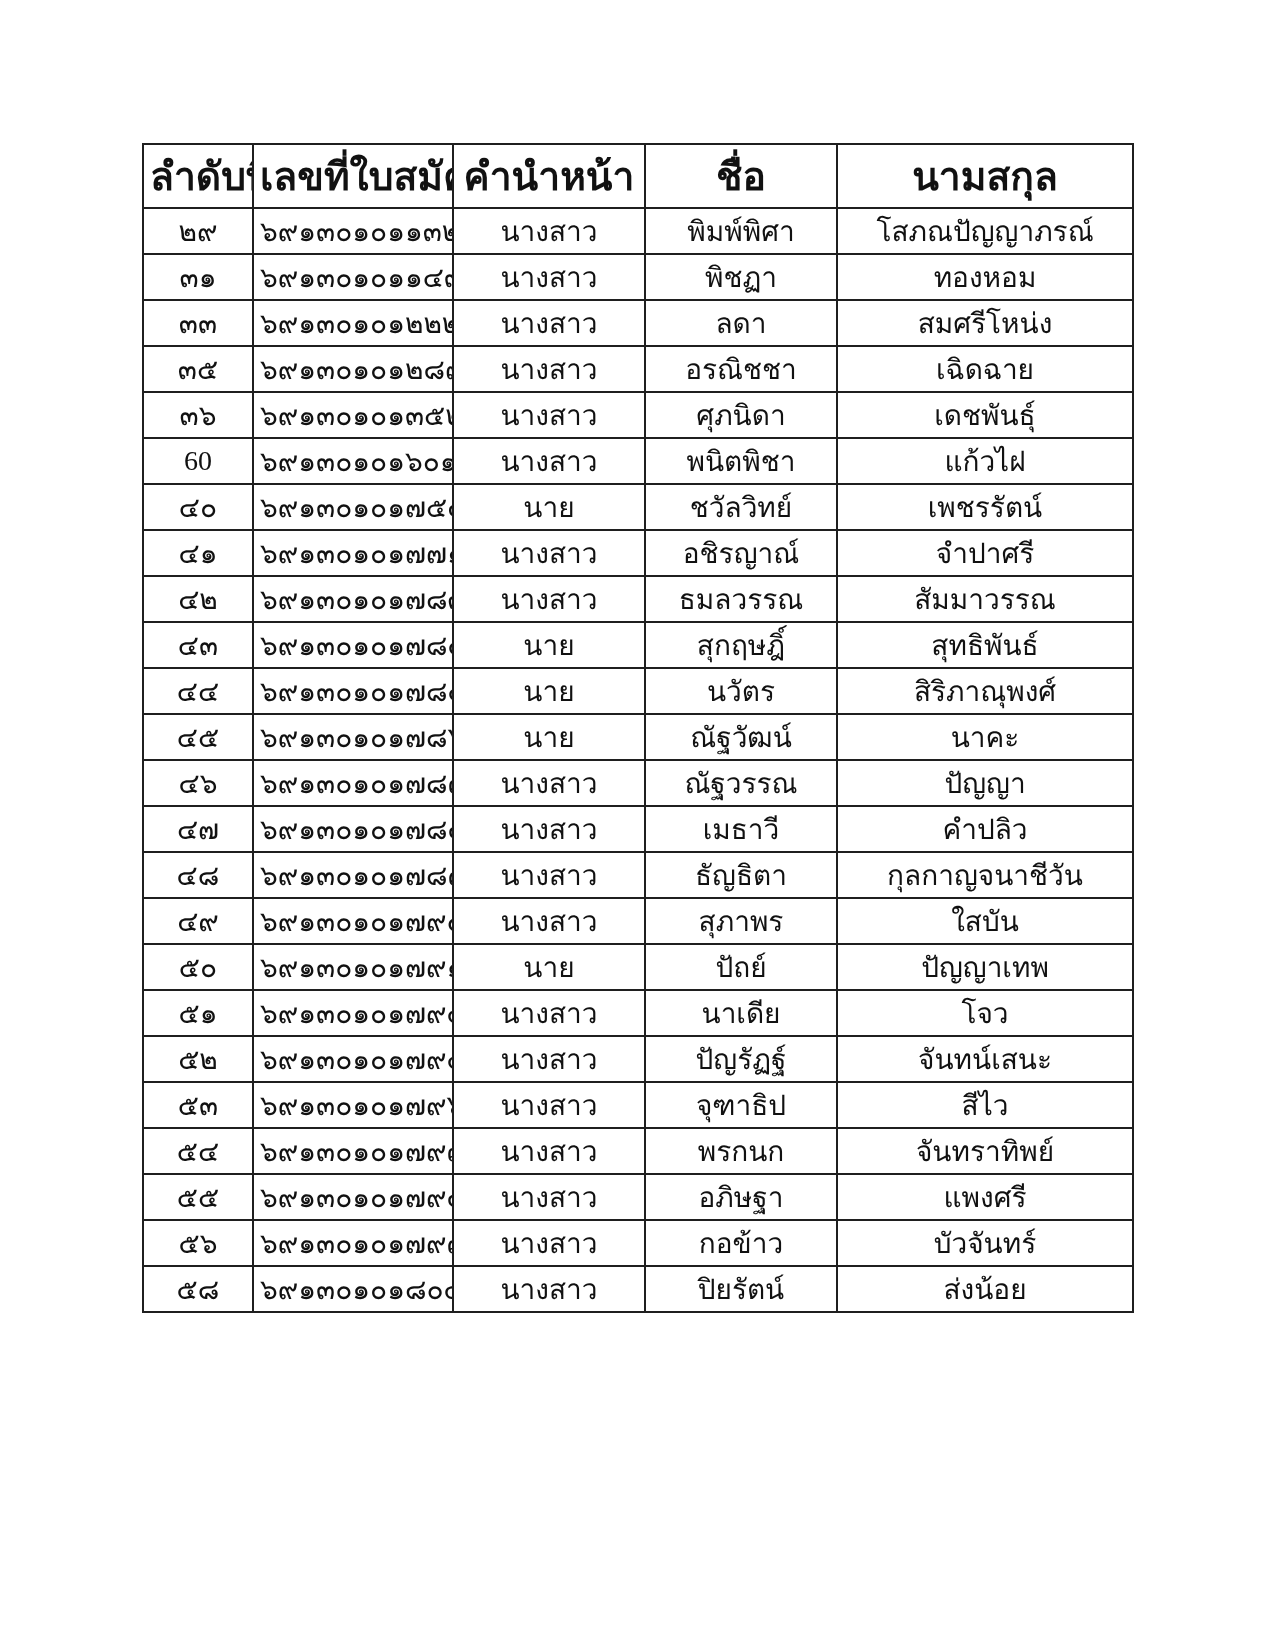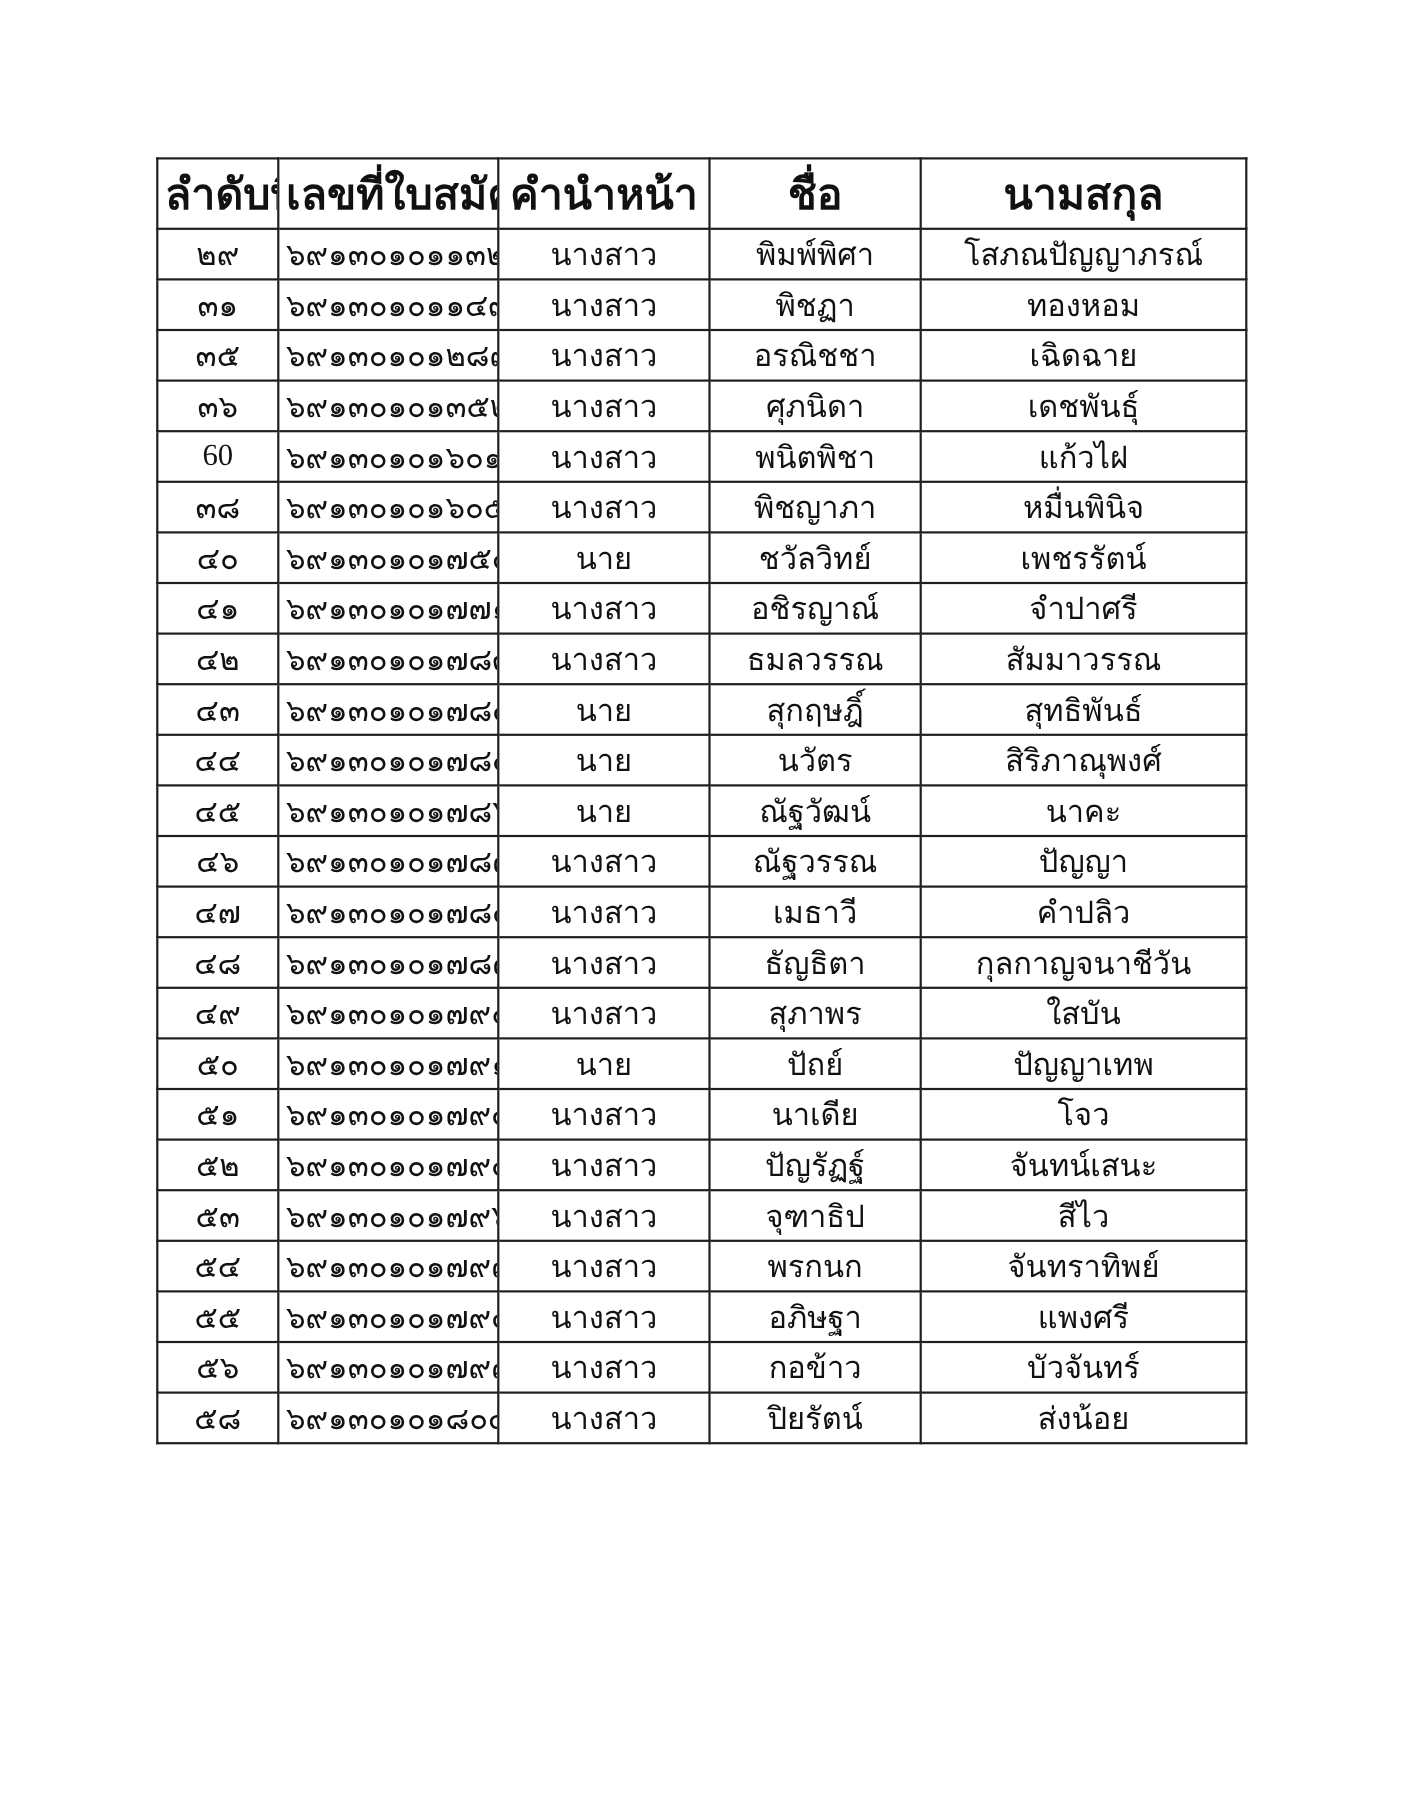--- a/index.html
+++ b/index.html
@@ -78,46 +78,46 @@
           <td>โสภณปัญญาภรณ์</td>
         </tr>
         <tr>
           <td>๓๑</td>
           <td>๖๙๑๓๐๑๐๑๑๔๓</td>
           <td>นางสาว</td>
           <td>พิชฏา</td>
           <td>ทองหอม</td>
         </tr>
         <tr>
+          <td>๓๓</td>
+          <td>๖๙๑๓๐๑๐๑๒๒๒</td>
+          <td>นางสาว</td>
+          <td>ลดา</td>
+          <td>สมศรีโหน่ง</td>
+        </tr>
+        <tr>
           <td>๓๕</td>
           <td>๖๙๑๓๐๑๐๑๒๘๗</td>
           <td>นางสาว</td>
           <td>อรณิชชา</td>
           <td>เฉิดฉาย</td>
         </tr>
         <tr>
           <td>๓๖</td>
           <td>๖๙๑๓๐๑๐๑๓๕๒</td>
           <td>นางสาว</td>
           <td>ศุภนิดา</td>
           <td>เดชพันธุ์</td>
         </tr>
         <tr>
           <td>60</td>
           <td>๖๙๑๓๐๑๐๑๖๐๑</td>
           <td>นางสาว</td>
           <td>พนิตพิชา</td>
           <td>แก้วไฝ</td>
-        </tr>
-        <tr>
-          <td>๓๘</td>
-          <td>๖๙๑๓๐๑๐๑๖๐๕</td>
-          <td>นางสาว</td>
-          <td>พิชญาภา</td>
-          <td>หมื่นพินิจ</td>
         </tr>
         <tr>
           <td>๔๐</td>
           <td>๖๙๑๓๐๑๐๑๗๕๘</td>
           <td>นาย</td>
           <td>ชวัลวิทย์</td>
           <td>เพชรรัตน์</td>
         </tr>
         <tr>
           <td>๔๑</td>

